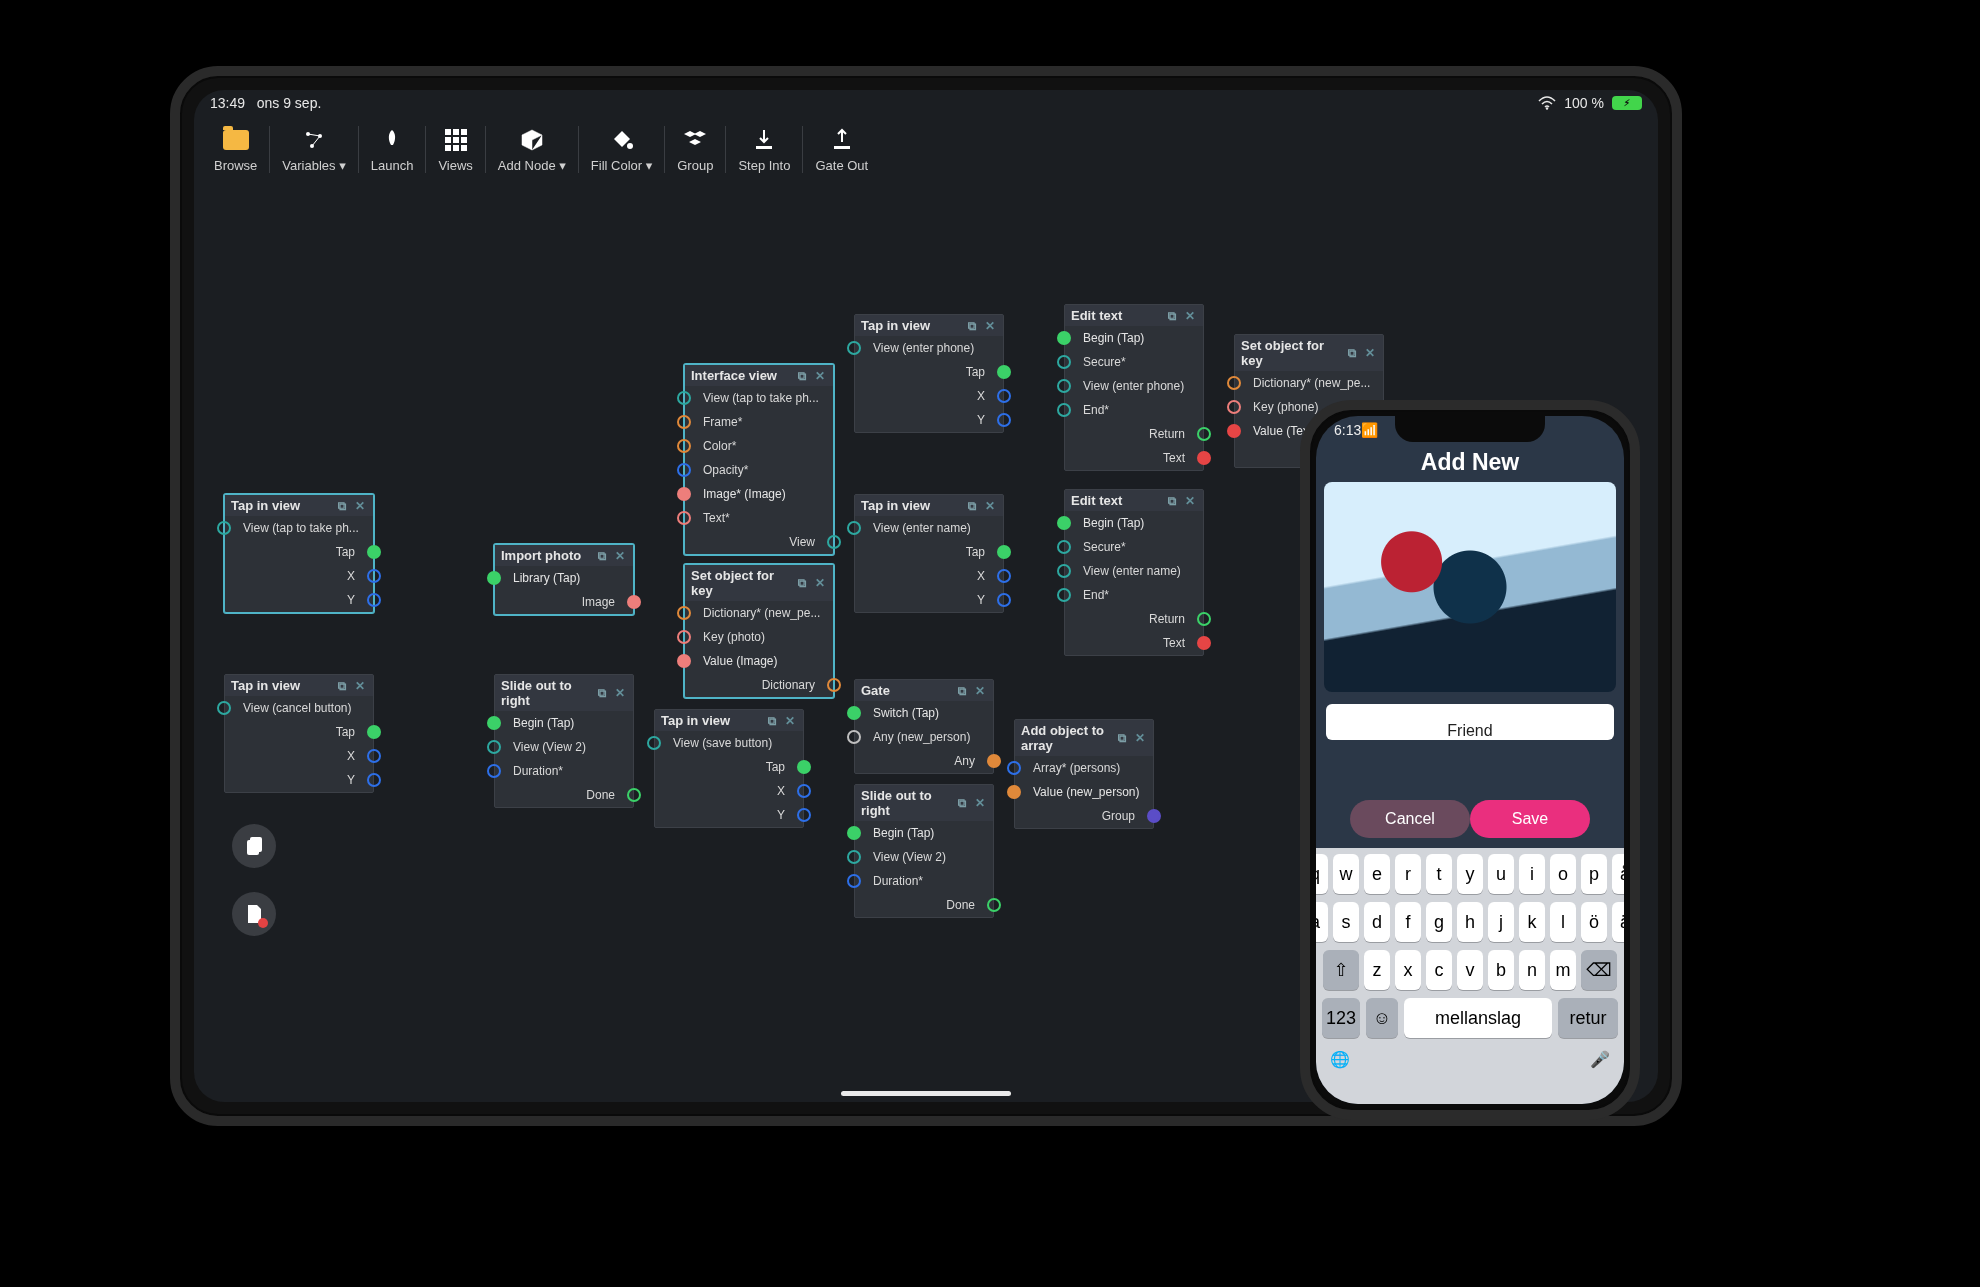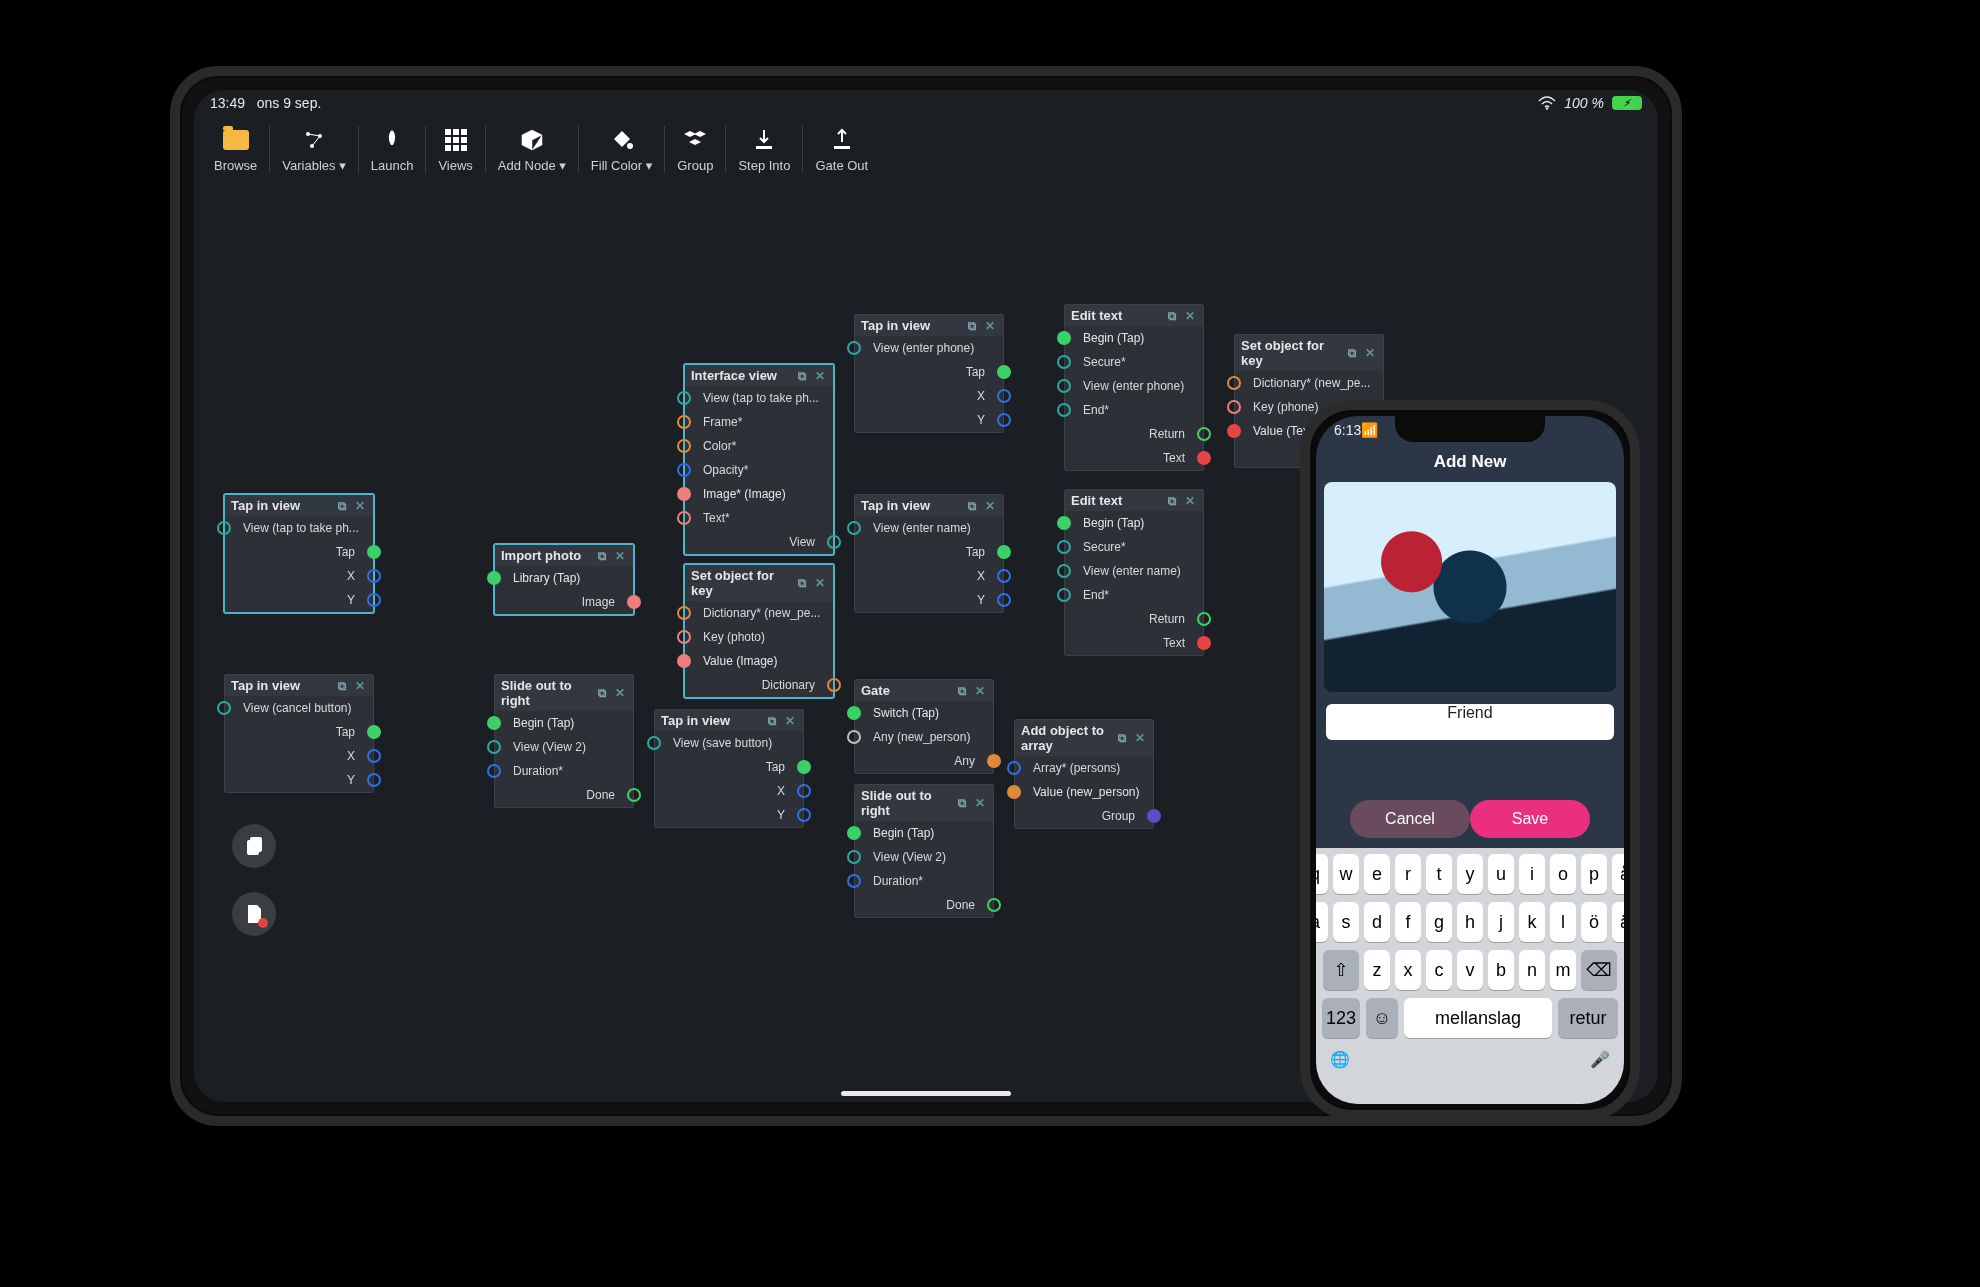--- a/index.html
+++ b/index.html
@@ -17,21 +17,21 @@
 .ipad-screen {
   position: absolute; inset: 14px; background: #1b1e22; border-radius: 30px; overflow: hidden;
 }
 
 
 .status-bar {
   position: absolute; top: 0; left: 0; right: 0; height: 26px;
   display: flex; justify-content: space-between; align-items: center;
   color: #e8e8e8; font-size: 14px; padding: 0 16px;
 }
-.status-right { display: flex; gap: 8px; align-items: center; font-style: italic; }
+.status-right { display: flex; gap: 8px; align-items: center; }
 .battery-pill {
   display: inline-flex; align-items: center; justify-content: center;
   width: 30px; height: 14px; border-radius: 4px; background: #42d54b;
   font-size: 9px; color: #111; font-weight: 700;
 }
 
 
 .toolbar {
   position: absolute; top: 26px; left: 0; right: 0; height: 66px;
   display: flex; align-items: center; padding: 0 8px;
@@ -120,29 +120,29 @@
   background: #0b0b0b; border: 10px solid #2b2b2b; border-radius: 52px;
   box-shadow: 0 0 0 2px #0a0a0a inset;
 }
 .iphone-screen { position:absolute; inset: 6px; border-radius: 42px; overflow:hidden;
   background: linear-gradient(#2b3747,#2b3747); }
 .notch { position:absolute; top:0; left:50%; transform:translateX(-50%); width:150px; height:26px;
   background:#0b0b0b; border-radius:0 0 18px 18px; z-index:5 }
 .ph-status { position:absolute; top:6px; left:0; right:0; height:20px; display:flex; justify-content:flex-start;
   color:#eee; font-size:14px; padding:0 18px; z-index:3 }
 .ph-nav { position:absolute; top:30px; left:0; right:0; height:32px; display:flex;
-  align-items:center; justify-content:center; color:#fff; font-weight:600; font-size:17px }
+  align-items:center; justify-content:center; color:#fff; font-weight:600; font-size:23px }
 .ph-photo { position:absolute; top:66px; left:8px; right:8px; height:210px; border-radius:8px;
   background:
     radial-gradient(circle at 30% 38%, #b23 0 30px, transparent 31px),
     radial-gradient(circle at 50% 50%, #0f314a 0 36px, transparent 37px),
     linear-gradient(170deg, #d7eefc 0 40%, #94b9d3 41% 60%, #123 61% 100%);
 }
 .ph-field { position:absolute; left:10px; right:10px; height:36px; background:#fff; border-radius:6px;
-  display:flex; align-items:flex-start; justify-content:center; font-size:16px; color:#222 }
+  display:flex; align-items:flex-end; justify-content:center; font-size:16px; color:#222 }
 .ph-cursor { width:1px; height:20px; background:#2177d8; display:inline-block; margin-left:1px }
 .ph-btn { position:absolute; width:120px; height:38px; border-radius:20px; display:flex; align-items:center; justify-content:center;
   color:#fff; font-size:16px }
 .ph-btn.cancel{ background:#6a4a5d }
 .ph-btn.save{ background:#ea2f7e }
 
 
 .kbd { position:absolute; left:0; right:0; bottom:0; height:256px; background:#d2d5da; padding-top:6px }
 .kbd-row { display:flex; justify-content:center; gap:5px; margin-bottom:8px }
 .key { background:#fff; border-radius:6px; height:40px; min-width:26px; padding:0 4px;

